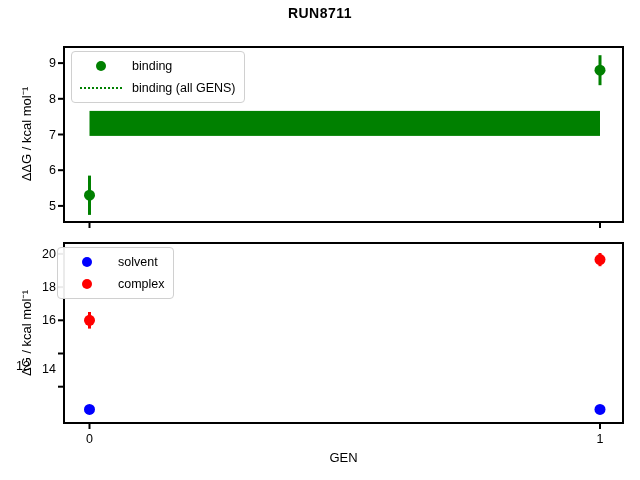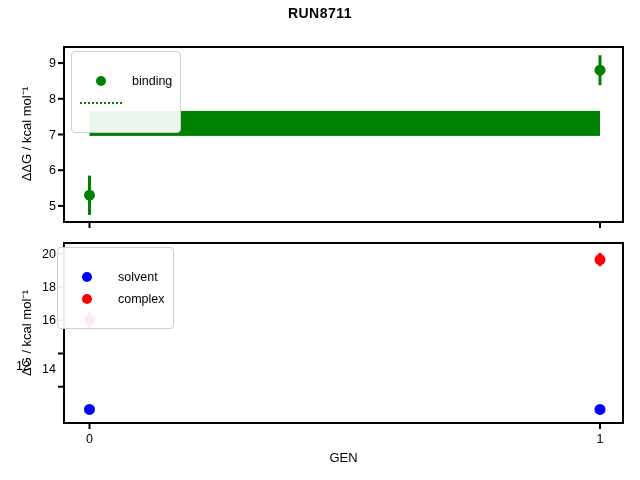--- a/index.html
+++ b/index.html
@@ -11,21 +11,21 @@
   .suptitle{
     position:absolute;left:0;top:5px;width:640px;text-align:center;
     font-size:14px;font-weight:bold;letter-spacing:0.5px;
   }
   .ticklabel{position:absolute;font-size:12.5px;line-height:18px;white-space:nowrap;}
   .axis-label{position:absolute;font-size:13px;white-space:nowrap;}
   .ylabel{transform:translate(-50%,-50%) rotate(-90deg);}
   .xlabel{left:64px;top:450px;width:559px;text-align:center;}
   .legend{
     position:absolute;border:1px solid #d0d0d0;border-radius:4px;
-    background:rgba(255,255,255,0.92);padding:19px 8px;
+    background:rgba(255,255,255,0.92);padding:4px 8px;
     display:flex;flex-direction:column;justify-content:center;gap:2px;
   }
   .legend-row{display:flex;align-items:center;height:20px;}
   .legend-handle{flex:0 0 42px;width:42px;display:flex;justify-content:center;align-items:center;}
   .legend-label{margin-left:10px;font-size:12.5px;white-space:nowrap;}
   .dot{width:10px;height:10px;border-radius:50%;background:#444;}
   .dotline{width:42px;height:0;border-top:2.5px dotted #008000;}
 </style>
 </head>
 <body>
@@ -73,20 +73,21 @@
     <div class="legend-row">
       <span class="legend-handle">
           <span class="dot" style="background: rgb(0, 128, 0);"></span>
         </span>
       <span class="legend-label">binding</span>
     </div>
     <div class="legend-row">
       <span class="legend-handle">
           <span class="dotline" style="border-top-color: rgb(0, 128, 0);"></span>
         </span>
+      <span class="legend-label">binding (all GENS)</span>
     </div>
   </div>
 
   <div class="legend" style="left:57px;top:247px;">
     <div class="legend-row">
       <span class="legend-handle">
           <span class="dot" style="background: rgb(0, 0, 255);"></span>
         </span>
       <span class="legend-label">solvent</span>
     </div>

